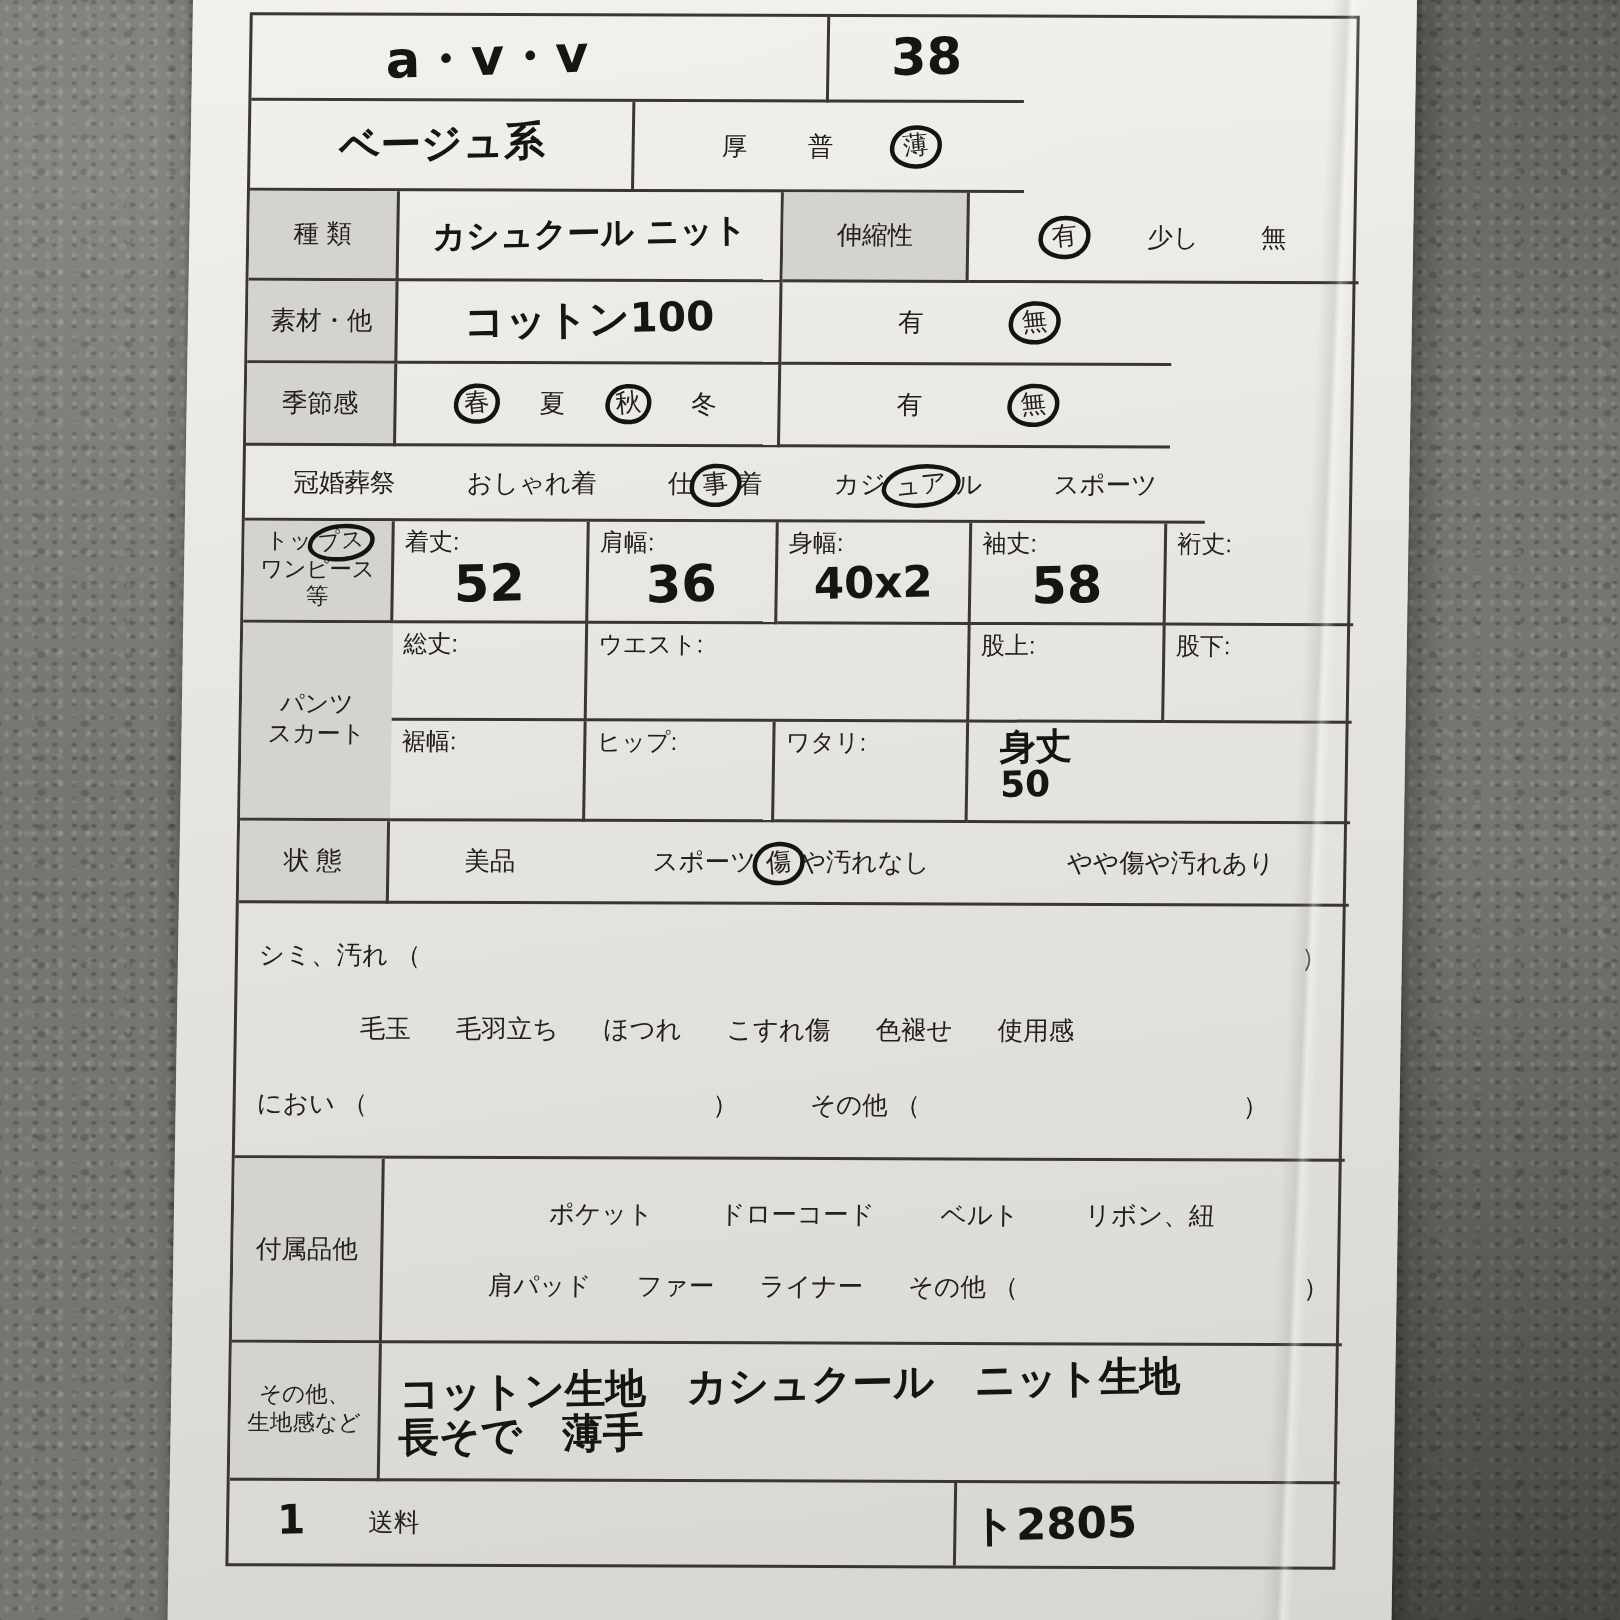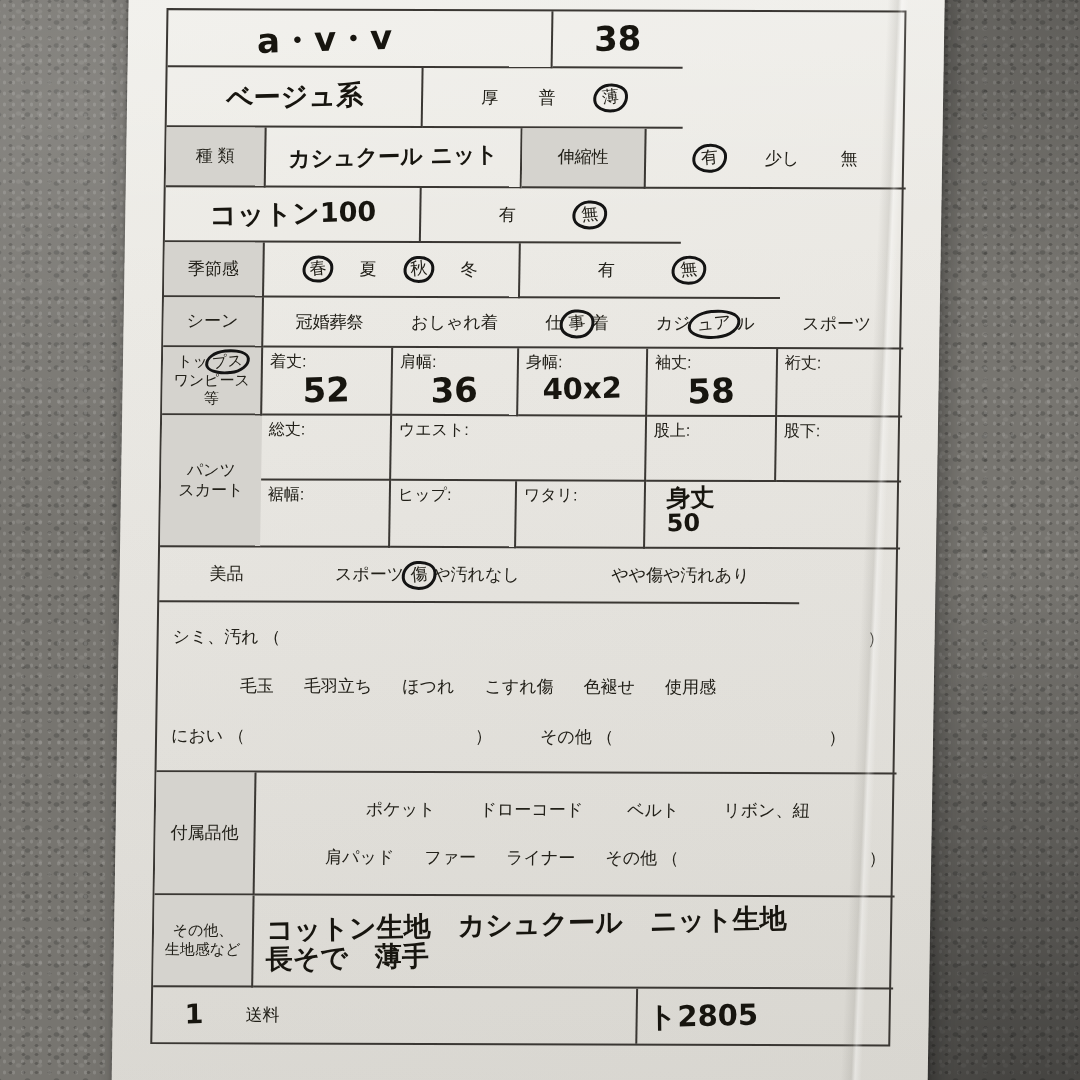--- a/index.html
+++ b/index.html
@@ -127,20 +127,23 @@
       <div class="c" style="width:260px">
         <div class="opts" style="padding:0 28px">
           <span class="circ"><span>有</span></span>
           <span>少し</span>
           <span>無</span>
         </div>
       </div>
     </div>
 
     <div class="row" style="height:55px">
+      <div class="c lab" style="width:100px">
+          <span>素材・他</span>
+        </div>
       <div class="c" style="width:256px">
           <span class="hw hw-md">コットン100</span>
         </div>
       <div class="c" style="width:260px">
         <div class="opts" style="padding:0 48px">
           <span>有</span>
           <span class="circ"><span>無</span></span>
         </div>
       </div>
     </div>
@@ -159,23 +162,20 @@
       </div>
       <div class="c" style="width:260px">
         <div class="opts" style="padding:0 48px">
           <span>有</span>
           <span class="circ"><span>無</span></span>
         </div>
       </div>
     </div>
 
     <div class="row" style="height:50px">
-      <div class="c lab" style="width:100px">
-          <span>シーン</span>
-        </div>
       <div class="c" style="width:640px">
         <div class="opts-between" style="padding:0 32px">
           <span>冠婚葬祭</span>
           <span>おしゃれ着</span>
           <span><span>仕</span><span class="circ"><span>事</span></span><span>着</span></span>
           <span><span>カジ</span><span class="circ"><span>ュア</span></span><span>ル</span></span>
           <span>スポーツ</span>
         </div>
       </div>
     </div>
@@ -240,20 +240,23 @@
           <div class="c mc" style="width:255px">
               <span class="ml"></span>
               <span class="hw hw-sm" style="align-self:flex-start;margin-left:14px">身丈
 50</span>
             </div>
         </div>
       </div>
     </div>
 
     <div class="row" style="height:55px">
+      <div class="c lab" style="width:100px">
+          <span>状 態</span>
+        </div>
       <div class="c" style="width:640px">
         <div class="opts-between" style="padding:0 50px">
           <span>美品</span>
           <span><span>スポーツ</span><span class="circ"><span>傷</span></span><span>や汚れなし</span></span>
           <span>やや傷や汚れあり</span>
         </div>
       </div>
     </div>
 
     <div class="row" style="height:170px">

